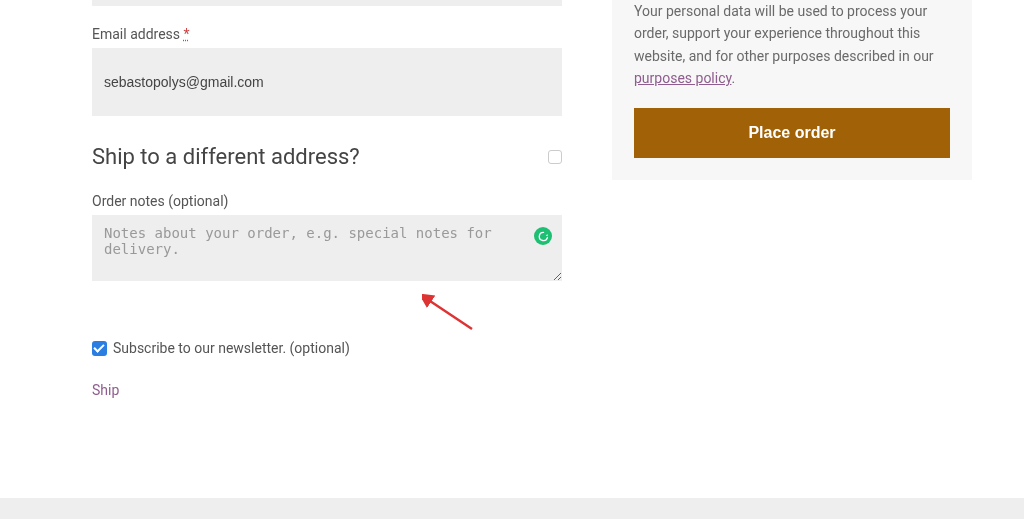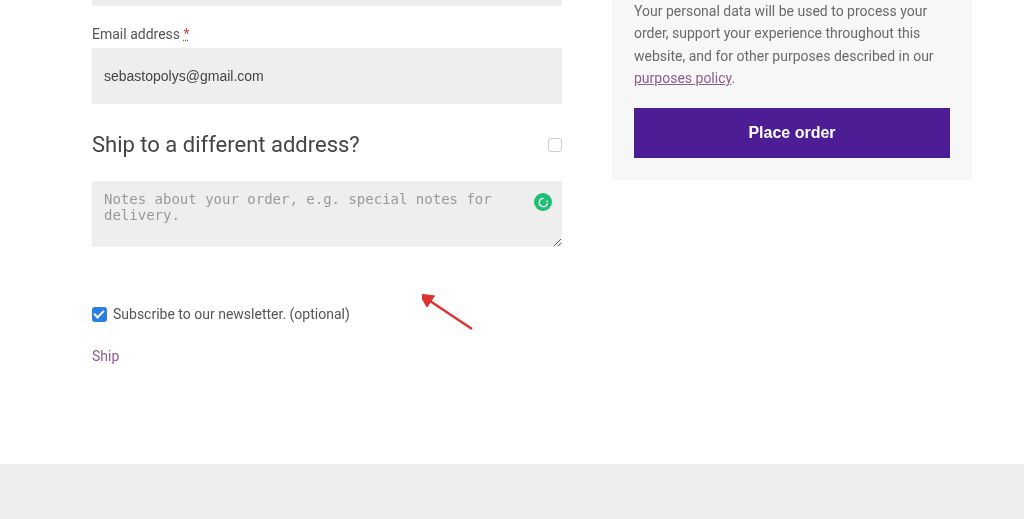--- a/index.html
+++ b/index.html
@@ -35,21 +35,21 @@
       padding-top: 0;
       margin-bottom: 18px;
     }
     .privacy-link {
       color: #8e5c8e;
       text-decoration: underline;
       cursor: pointer;
     }
     .place-order-btn {
       width: 100%;
-      background: #4c1d95;
+      background: #a16207;
       color: #fff;
       border: none;
       padding: 16px 0;
       font-size: 16px;
       font-weight: 600;
       cursor: pointer;
       text-align: center;
     }
     .field-label {
       display: block;
@@ -58,21 +58,21 @@
       margin-bottom: 6px;
     }
     .required {
       color: #c44;
       text-decoration: underline dotted;
     }
     .text-input {
       width: 100%;
       background: #eeeeee;
       border: none;
-      padding: 20px 12px;
+      padding: 26px 12px;
       font-size: 14px;
       color: #444;
       margin-bottom: 28px;
     }
     .ship-heading-row {
       display: flex;
       align-items: center;
       justify-content: space-between;
       margin-bottom: 24px;
     }
@@ -187,20 +187,21 @@
       <label class="field-label">
         <span>Email address </span><span class="required">*</span>
       </label>
       <input type="text" class="text-input" value="sebastopolys@gmail.com" style="">
 
       <div class="ship-heading-row">
         <h3 class="ship-heading">Ship to a different address?</h3>
         <input type="checkbox" class="ship-checkbox" style="">
       </div>
 
+      <label class="field-label">Order notes (optional)</label>
       <div class="textarea-wrap">
         <textarea class="textarea-input" placeholder="Notes about your order, e.g. special notes for delivery." style=""></textarea>
         <div class="grammarly-badge">
           <svg viewBox="0 0 24 24" fill="none">
               <path d="M12 3a9 9 0 1 0 8.5 11.5" stroke="#fff" stroke-width="3" stroke-linecap="round"></path>
               <path d="M17 9l4-2v5" fill="#fff"></path>
             </svg>
         </div>
       </div>
 

